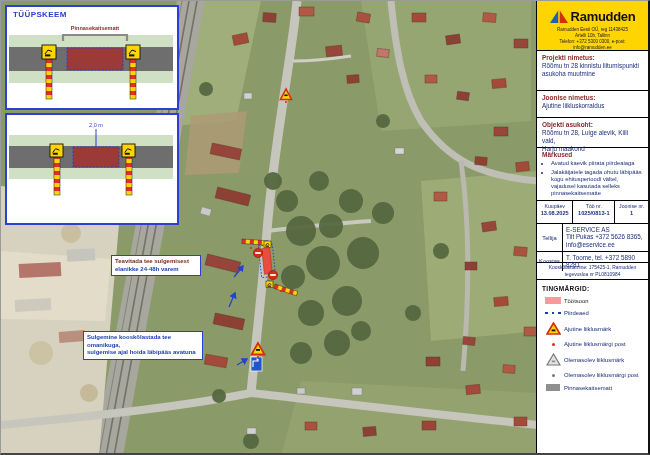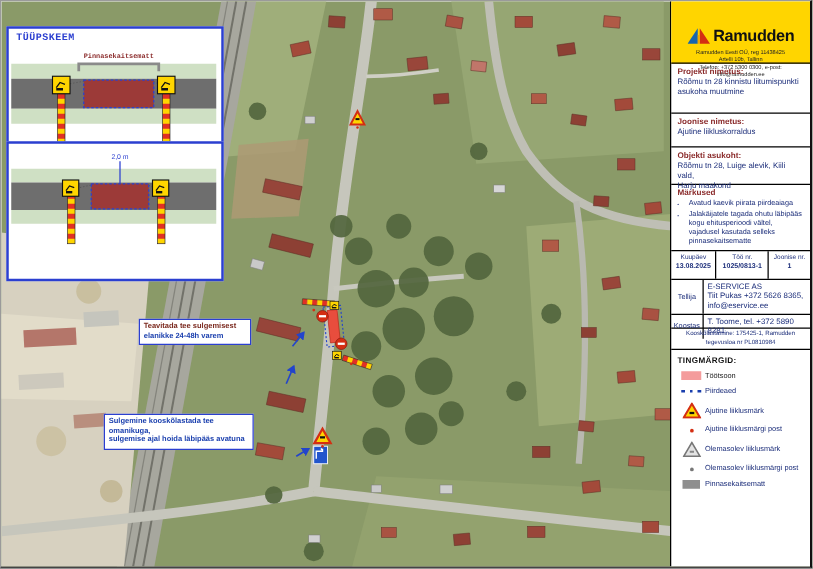--- a/index.html
+++ b/index.html
@@ -3,37 +3,37 @@
 <meta charset="utf-8">
 <style>
   html,body{margin:0;padding:0;background:#e9e9e9;}
   .sheet{position:relative;width:650px;height:455px;overflow:hidden;background:#fff;
          border:1px solid #9a9a9a;border-right:2px solid #111;border-bottom:2px solid #444;
          box-sizing:border-box;font-family:"Liberation Sans", sans-serif;}
   .map-svg{position:absolute;left:0;top:0;}
 
   
   .scheme{position:absolute;left:4px;width:174px;background:#fff;border:2px solid #2b3fd0;box-sizing:border-box;}
-  .scheme1{top:20px;height:105px;font-family:Liberation Mono, monospace;}
+  .scheme1{top:4px;height:105px;}
   .scheme2{top:112px;height:112px;}
   .scheme-title{color:#2b3fd0;font-weight:bold;font-size:8px;padding:3px 0 0 6px;letter-spacing:.4px;}
 
   
   .map-note{position:absolute;background:#fff;border:1px solid #2b3fd0;padding:2px 3px;
             font-size:6px;font-weight:bold;line-height:1.25;box-sizing:border-box;}
   .note1{left:110px;top:254px;width:90px;}
   .note2{left:82px;top:330px;width:120px;}
   .txt-darkred{color:#7b2a1f;display:block;}
   .txt-blue{color:#1a3fae;display:block;}
 
   
   .sidebar{position:absolute;right:0;top:0;width:112px;height:455px;background:#fff;
            border-left:1.5px solid #000;box-sizing:border-box;display:flex;flex-direction:column;}
   .sec{border-bottom:1px solid #000;box-sizing:border-box;padding:3px 5px;flex:0 0 auto;}
-  .sec-logo{background:#ffd500;height:50px;text-align:center;padding:20px 3px 2px;}
+  .sec-logo{background:#ffd500;height:50px;text-align:center;padding:8px 3px 2px;}
   .brand-row{display:flex;align-items:center;justify-content:center;gap:3px;}
   .brand-name{font-weight:bold;font-size:13px;color:#111;letter-spacing:-0.3px;}
   .logo-line{font-size:4.5px;color:#222;line-height:1.3;}
   .logo-line.first{margin-top:3px;}
   .sec-project{height:40px;}
   .sec-drawing{height:27px;}
   .sec-location{height:30px;}
   .sec-remarks{height:53px;}
   .sec-meta{height:23px;padding:0;}
   .sec-client{height:28px;padding:0;}

